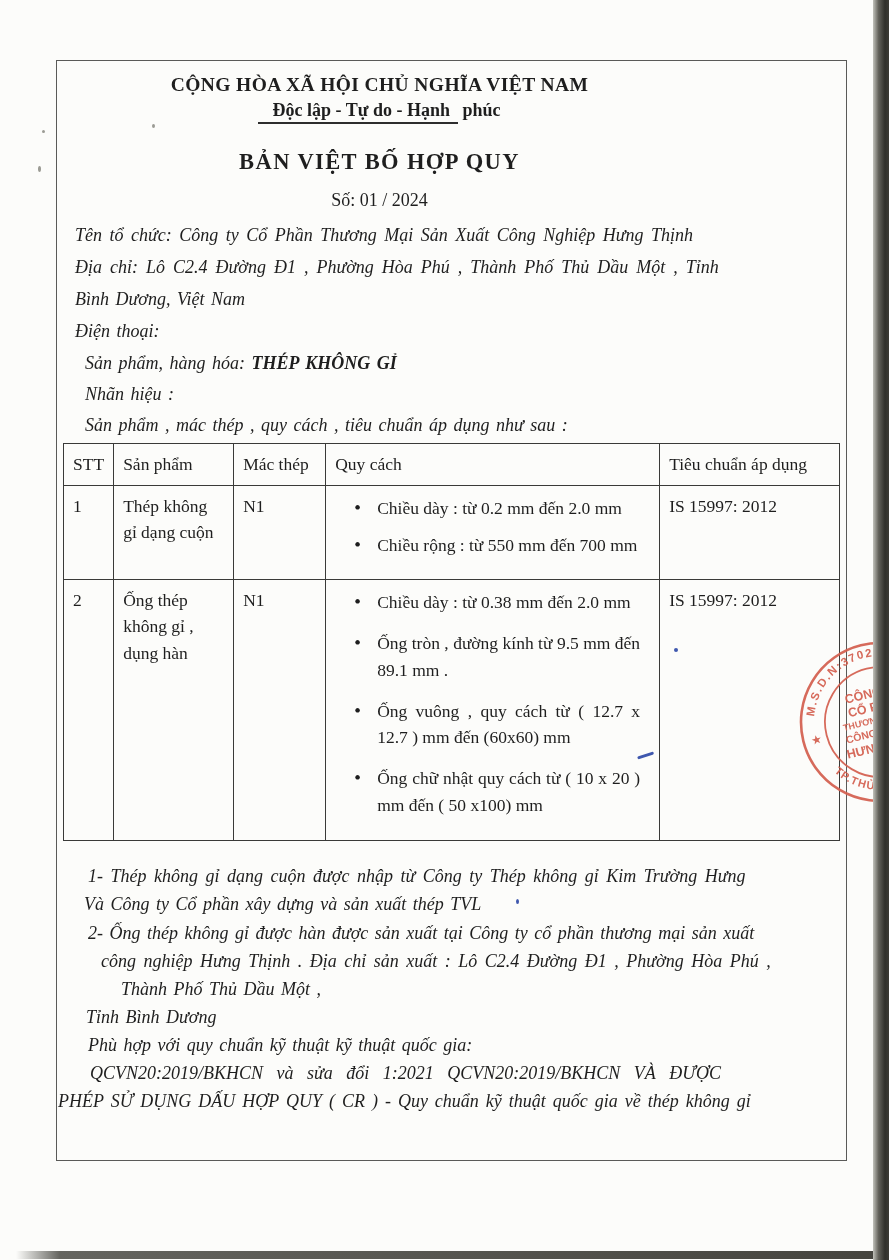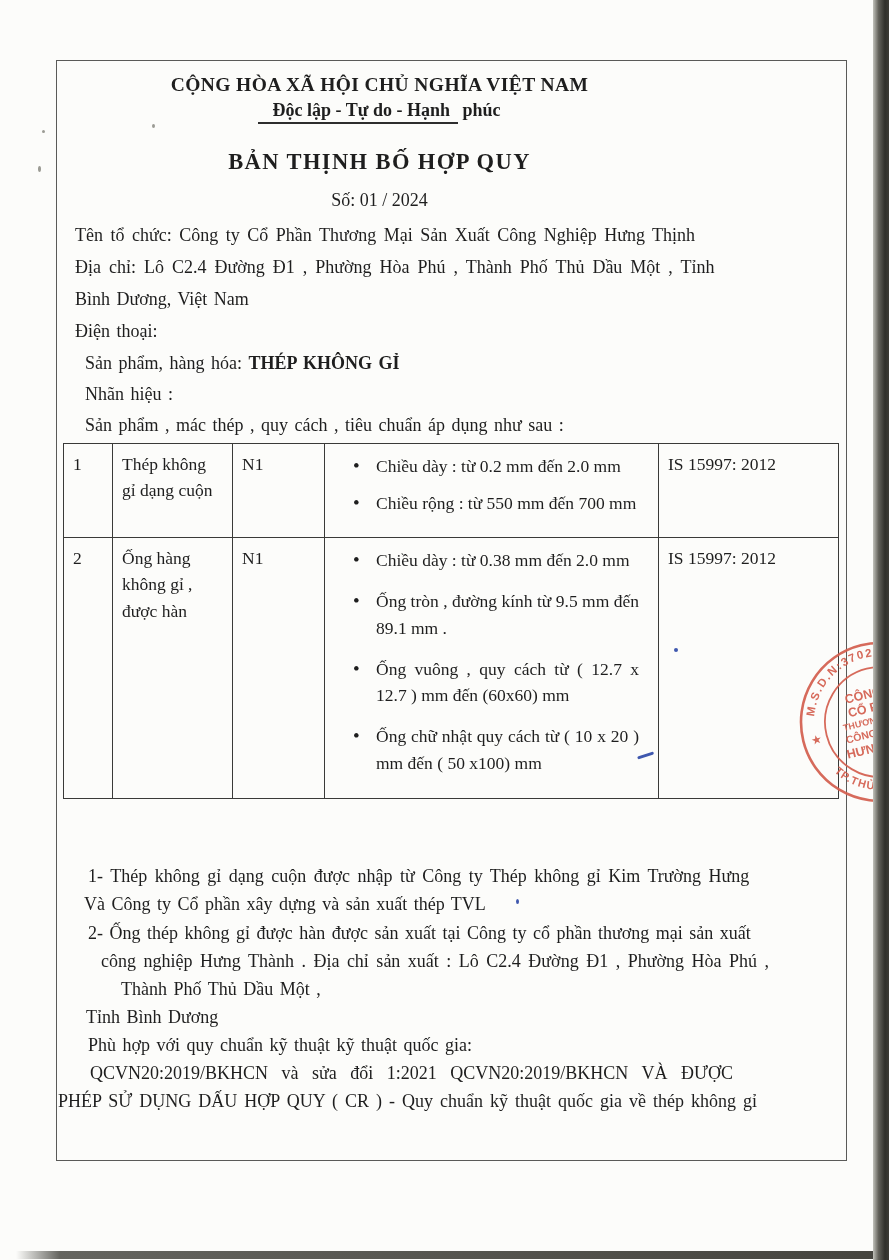--- a/index.html
+++ b/index.html
@@ -14,21 +14,21 @@
   .frame{
     left:56px;top:60px;width:789px;height:1099px;
     border:1.4px solid #5a5a58;background:transparent;
   }
   .center-line{left:56px;width:647px;text-align:center;}
   .nat-title{top:74px;font-size:19.5px;font-weight:bold;letter-spacing:.4px;}
   .motto{top:100px;font-size:18px;font-weight:bold;}
   .motto .ul{border-bottom:2px solid #2d2d2d;padding:0 8px 2px 14px;}
   .doc-title{top:149px;font-size:22.5px;font-weight:bold;letter-spacing:1.4px;}
   .doc-number{top:190px;font-size:18px;}
-  .bodyline{font-size:18px;line-height:26px;word-spacing:2px;white-space:nowrap;}
+  .bodyline{font-size:18px;line-height:26px;word-spacing:2px;white-space:nowrap;font-style:italic;}
   .b{font-weight:bold;}
   
   table.spec{
     border-collapse:collapse;table-layout:fixed;
     font-size:17.5px;line-height:1.5;
   }
   table.spec td,table.spec th{
     border:1.4px solid #3a3a38;vertical-align:top;
     padding:7px 9px;font-weight:normal;text-align:left;
   }
@@ -50,75 +50,82 @@
   .speck{background:#9b9b94;border-radius:50%;z-index:4;}
   .pen-blue{background:#3f58ae;z-index:4;}
 </style>
 </head>
 <body>
 
 <div class="abs frame"></div>
 
 <div class="abs center-line nat-title">CỘNG HÒA XÃ HỘI CHỦ NGHĨA VIỆT NAM</div>
 <div class="abs center-line motto"><span class="ul">Độc lập - Tự do - Hạnh</span><span> phúc</span></div>
-<div class="abs center-line doc-title">BẢN THỊNH BỐ HỢP QUY</div>
+<div class="abs center-line doc-title">BẢN VIỆT BỐ HỢP QUY</div>
 <div class="abs center-line doc-number">Số: 01 / 2024</div>
 
 <div class="abs bodyline" style="left:75px;top:222px;word-spacing:3px;">Tên tổ chức: Công ty Cổ Phần Thương Mại Sản Xuất Công Nghiệp Hưng Thịnh</div>
 <div class="abs bodyline" style="left:75px;top:254px;word-spacing:3.5px;text-align:right;">Địa chỉ: Lô C2.4 Đường Đ1 , Phường Hòa Phú , Thành Phố Thủ Dầu Một , Tỉnh</div>
 <div class="abs bodyline" style="left:75px;top:286px;">Bình Dương, Việt Nam</div>
 <div class="abs bodyline" style="left:75px;top:318px;">Điện thoại:</div>
 <div class="abs bodyline" style="left:85px;top:350px;"><span>Sản phẩm, hàng hóa: </span><span class="b">THÉP KHÔNG GỈ</span></div>
 <div class="abs bodyline" style="left:85px;top:381px;">Nhãn hiệu :</div>
 <div class="abs bodyline" style="left:85px;top:412px;">Sản phẩm , mác thép , quy cách , tiêu chuẩn áp dụng như sau :</div>
 
 <div class="abs" style="left:63px;top:443px;">
   <table class="spec">
     <colgroup>
         <col style="width:49px">
         <col style="width:120px">
         <col style="width:92px">
         <col style="width:334px">
         <col style="width:180px">
       </colgroup>
     <tbody>
+        <tr style="height:42px">
+      <th class="c">STT</th>
+      <th>Sản phẩm</th>
+      <th>Mác thép</th>
+      <th>Quy cách</th>
+      <th>Tiêu chuẩn áp dụng</th>
+    </tr>
     <tr style="height:94px">
       <td class="c">1</td>
       <td class="j">Thép không gỉ dạng cuộn</td>
       <td class="c">N1</td>
       <td>
         <ul class="specs g1">
           <li>Chiều dày : từ 0.2 mm đến 2.0 mm</li>
           <li>Chiều rộng : từ 550 mm đến 700 mm</li>
         </ul>
       </td>
       <td>IS 15997: 2012</td>
     </tr>
     <tr style="height:238px">
       <td class="c">2</td>
-      <td class="j">Ống hàng không gỉ , được hàn</td>
+      <td class="j">Ống thép không gỉ , dụng hàn</td>
       <td class="c">N1</td>
       <td>
         <ul class="specs g2">
           <li>Chiều dày : từ 0.38 mm đến 2.0 mm</li>
           <li>Ống tròn , đường kính từ 9.5 mm đến 89.1 mm .</li>
           <li>Ống vuông , quy cách từ ( 12.7 x 12.7 ) mm đến (60x60) mm</li>
           <li>Ống chữ nhật quy cách từ ( 10 x 20 ) mm đến ( 50 x100) mm</li>
         </ul>
       </td>
       <td>IS 15997: 2012</td>
     </tr>
   </tbody>
     </table>
 </div>
 
 <div class="abs bodyline" style="left:88px;top:863px;word-spacing:3px;">1-  Thép không gỉ dạng cuộn được nhập từ Công ty Thép không gỉ Kim Trường Hưng</div>
 <div class="abs bodyline" style="left:84px;top:891px;">Và Công ty Cổ phần xây dựng và sản xuất thép TVL</div>
 <div class="abs bodyline" style="left:88px;top:920px;word-spacing:2px;">2-  Ống thép không gỉ được hàn được sản xuất tại Công ty cổ phần thương mại sản xuất</div>
-<div class="abs bodyline" style="left:101px;top:948px;word-spacing:3px;">công nghiệp Hưng Thành . Địa chỉ sản xuất : Lô C2.4 Đường Đ1 , Phường Hòa Phú ,</div>
+<div class="abs bodyline" style="left:101px;top:948px;word-spacing:3px;">công nghiệp Hưng Thịnh . Địa chỉ sản xuất : Lô C2.4 Đường Đ1 , Phường Hòa Phú ,</div>
 <div class="abs bodyline" style="left:105px;top:976px;margin-left:16px;">Thành Phố Thủ Dầu Một ,</div>
 
 <div class="abs bodyline" style="left:86px;top:1004px;">Tỉnh Bình Dương</div>
 <div class="abs bodyline" style="left:88px;top:1032px;">Phù hợp với quy chuẩn kỹ thuật kỹ thuật quốc gia:</div>
 <div class="abs bodyline" style="left:90px;top:1060px;word-spacing:9px;">QCVN20:2019/BKHCN và sửa đổi 1:2021 QCVN20:2019/BKHCN VÀ ĐƯỢC</div>
 <div class="abs bodyline" style="left:58px;top:1088px;word-spacing:2.5px;">PHÉP SỬ DỤNG DẤU HỢP QUY ( CR ) -  Quy chuẩn kỹ thuật quốc gia về thép không gỉ</div>
 
 <svg class="abs stamp" viewBox="0 0 172 172">
   <defs>
     <path id="arcTop" d="M 22.2 68.9 A 66 66 0 0 1 145.8 58.1"></path>

